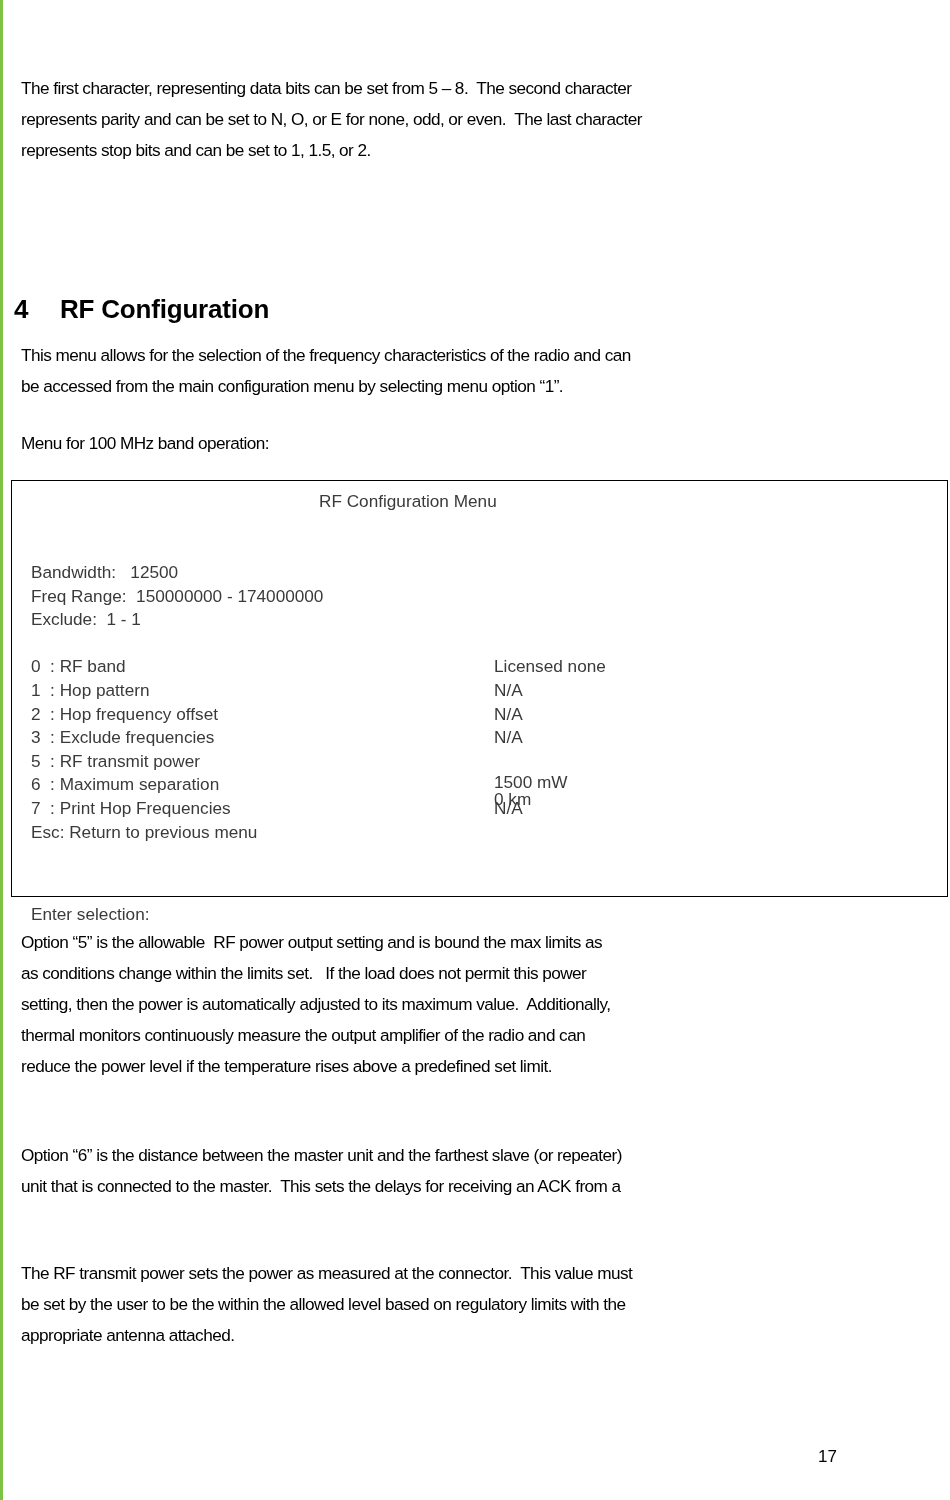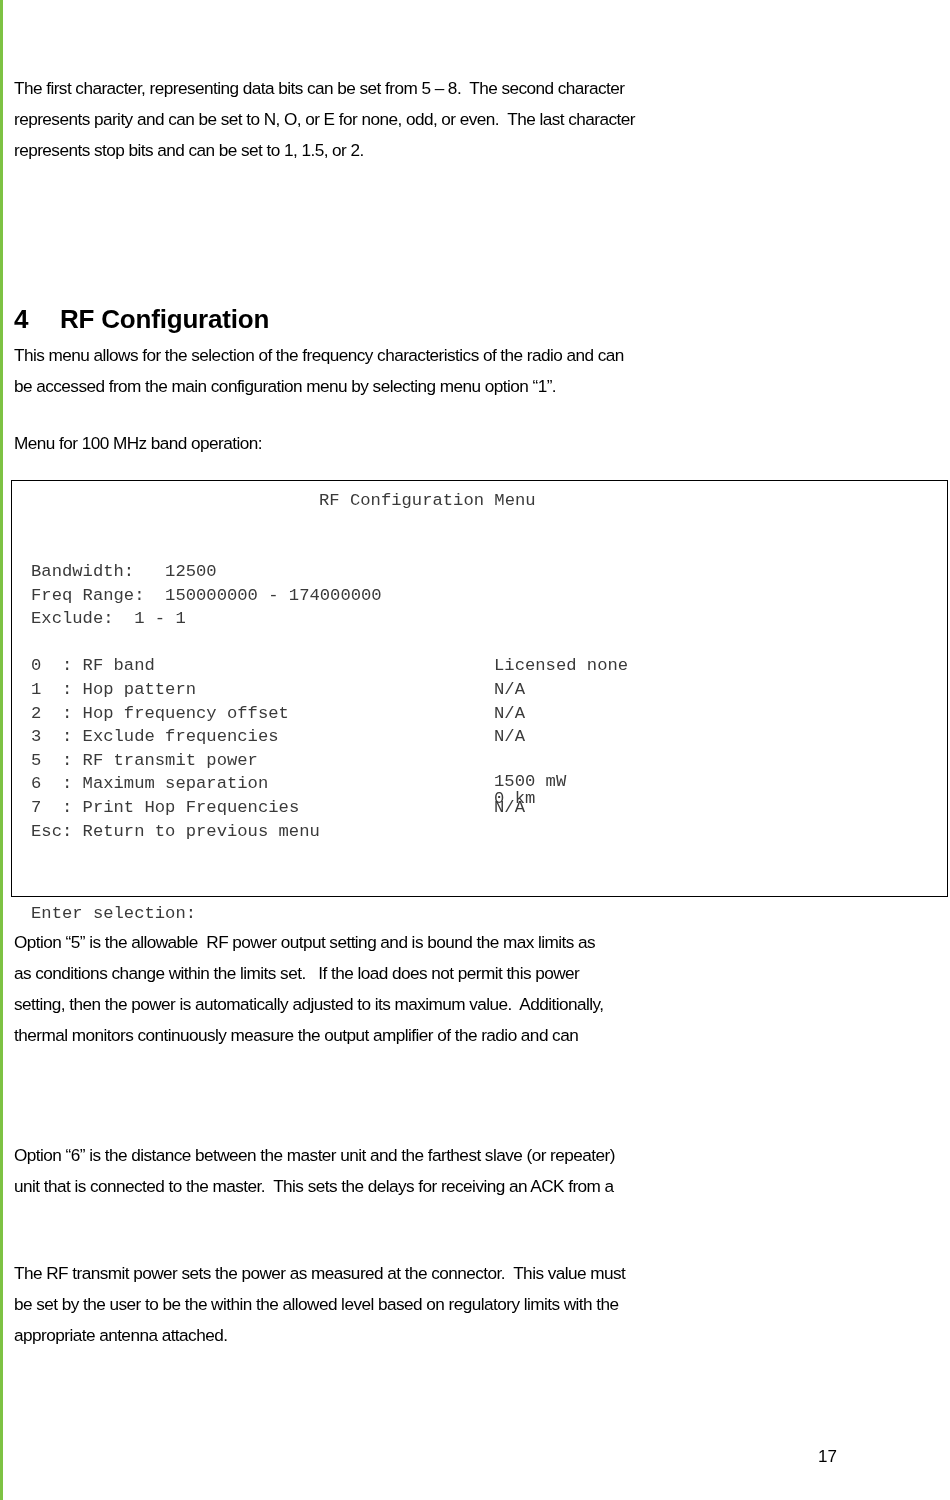--- a/index.html
+++ b/index.html
@@ -11,31 +11,31 @@
     .green-bar {
       position: absolute; left: 0; top: 0; width: 3px; height: 1500px;
       background: #7dc243;
     }
     .para {
       position: absolute; left: 14px; width: 830px;
       font-family: "Liberation Sans", sans-serif;
       font-size: 17.2px; line-height: 31px; letter-spacing: -0.55px;
       word-spacing: 0px;
     }
-    .para .line { display: block; white-space: pre; }
+    .para .line { display: block; white-space: pre; margin-left: 7px; }
     .heading {
-      position: absolute; left: 14px; top: 302px;
+      position: absolute; left: 14px; top: 292px;
       font-family: "Liberation Sans", sans-serif; font-weight: bold;
       font-size: 26px; line-height: 34px; letter-spacing: -0.2px;
     }
     .heading .num { display: inline-block; width: 46px; }
     .term-box {
       position: absolute; left: 11px; top: 480px; width: 935px; height: 415px;
       border: 1.6px solid #000; box-sizing: content-box;
-      font-family: Liberation Mono, monospace; font-size: 17.2px;
+      font-family: Liberation Sans, sans-serif; font-size: 17.2px;
       color: #3a3a3a;
     }
     .term-line {
       position: absolute; left: 19px; white-space: pre; line-height: 20px;
     }
     .page-number {
       position: absolute; left: 818px; top: 1447px;
       font-family: "Liberation Sans", sans-serif; font-size: 17px;
     }
   </style>
@@ -101,20 +101,21 @@
 
   <div class="term-line" style="top:341px;">Esc: Return to previous menu</div>
   <div class="term-line" style="top:386px;margin-top:37px;">Enter selection:</div>
 </div>
 
 <div class="para" style="top:927px;">
   <span class="line">Option “5” is the allowable  RF power output setting and is bound the max limits as</span>
   <span class="line">as conditions change within the limits set.   If the load does not permit this power</span>
   <span class="line">setting, then the power is automatically adjusted to its maximum value.  Additionally,</span>
   <span class="line">thermal monitors continuously measure the output amplifier of the radio and can</span>
+  <span class="line">reduce the power level if the temperature rises above a predefined set limit.</span>
 </div>
 
 <div class="para" style="top:1140px;">
   <span class="line">Option “6” is the distance between the master unit and the farthest slave (or repeater)</span>
   <span class="line">unit that is connected to the master.  This sets the delays for receiving an ACK from a</span>
 </div>
 
 <div class="para" style="top:1258px;">
   <span class="line">The RF transmit power sets the power as measured at the connector.  This value must</span>
   <span class="line">be set by the user to be the within the allowed level based on regulatory limits with the</span>

